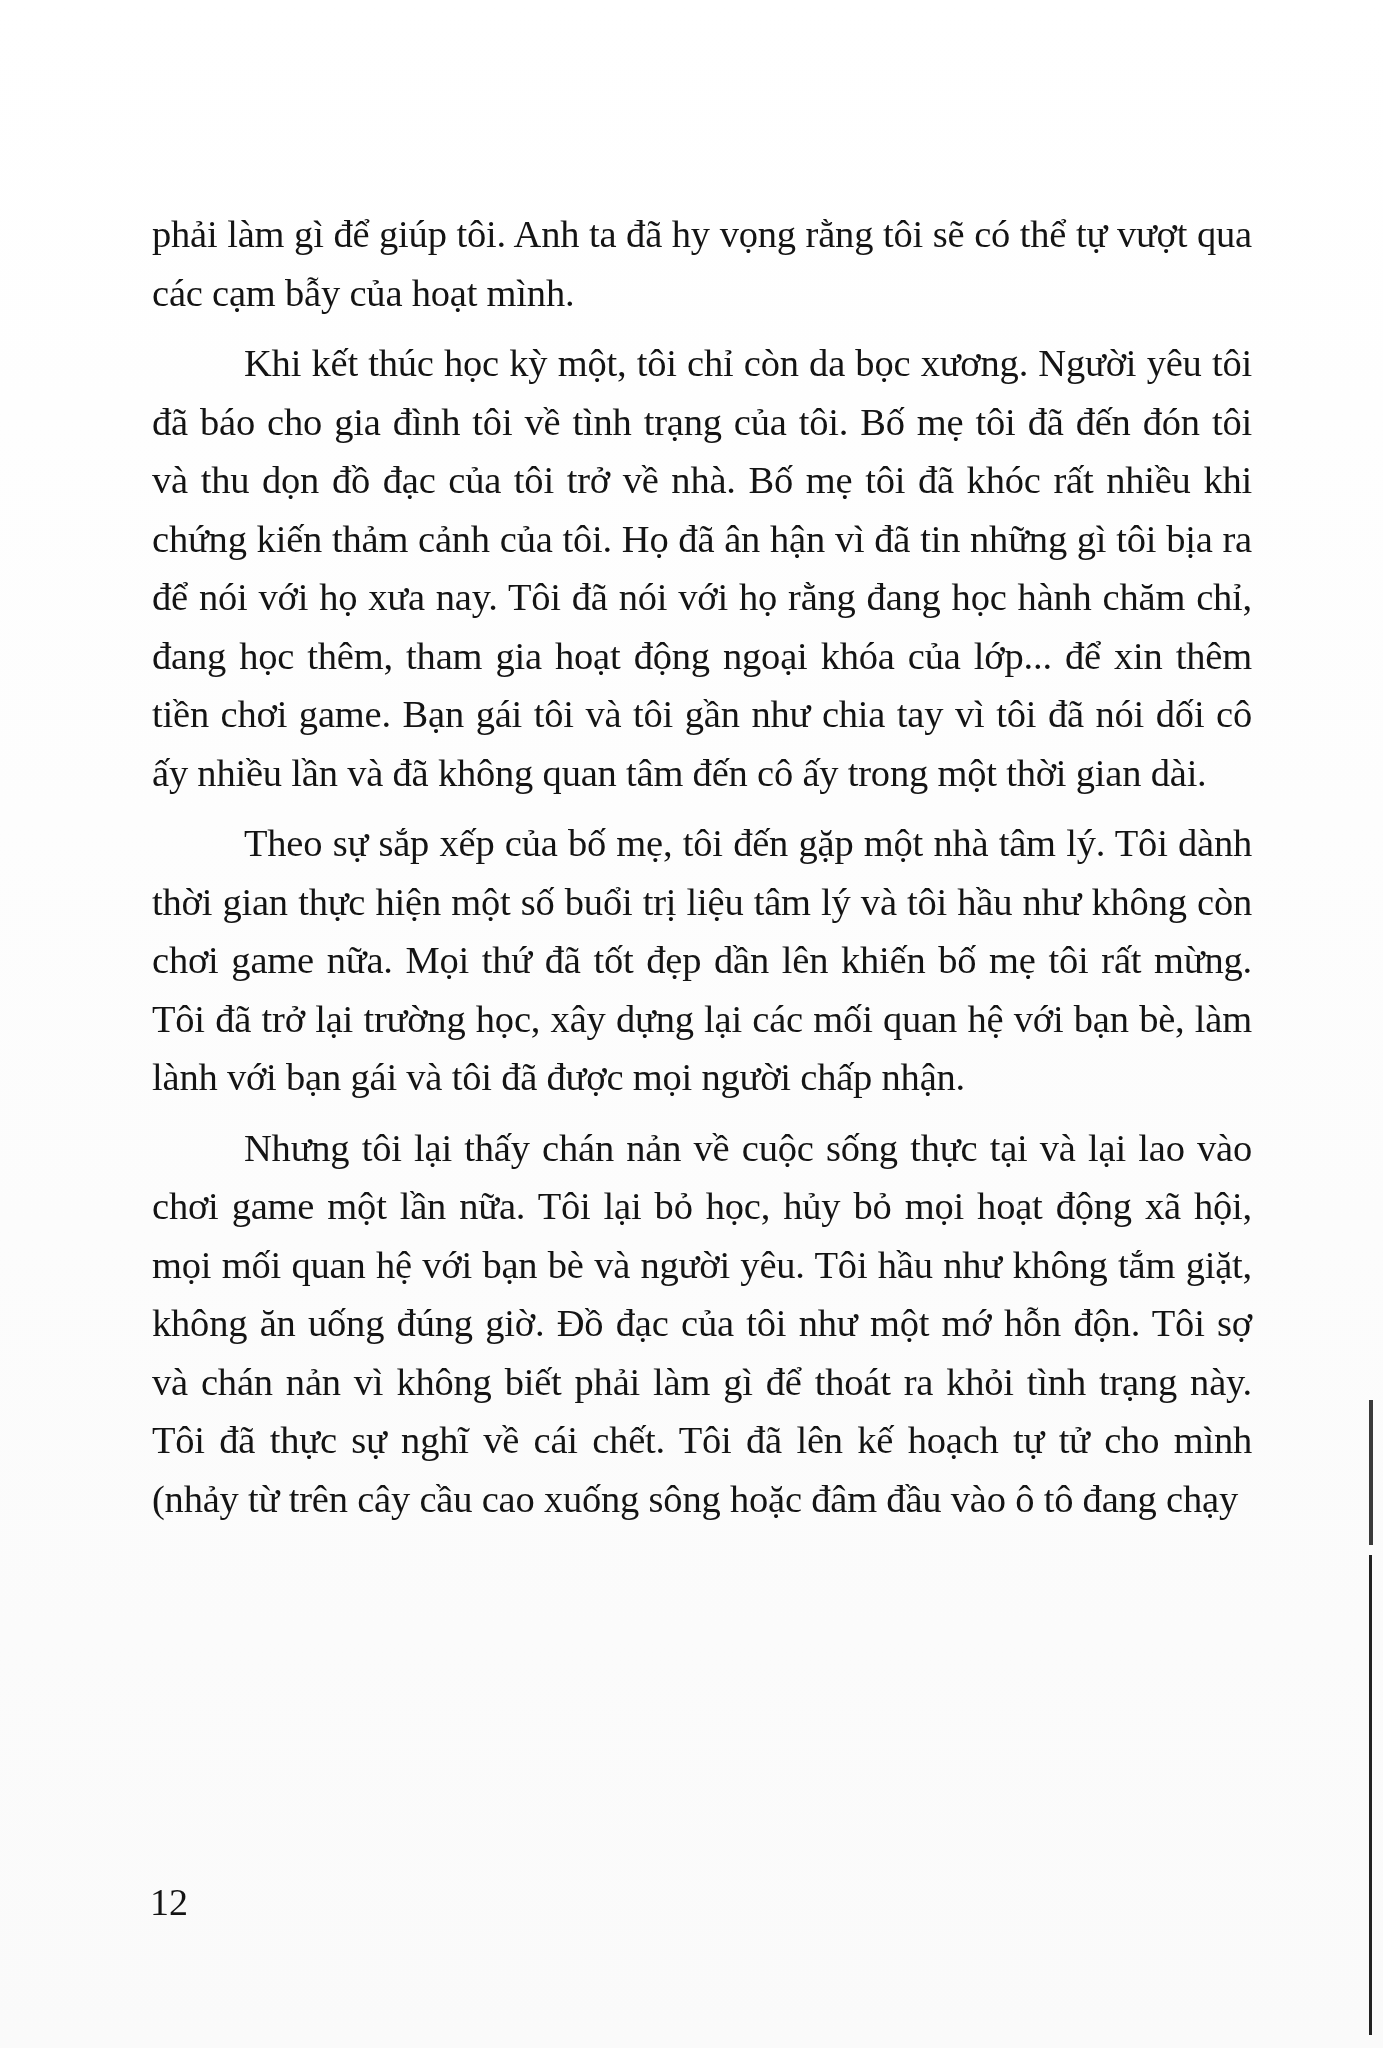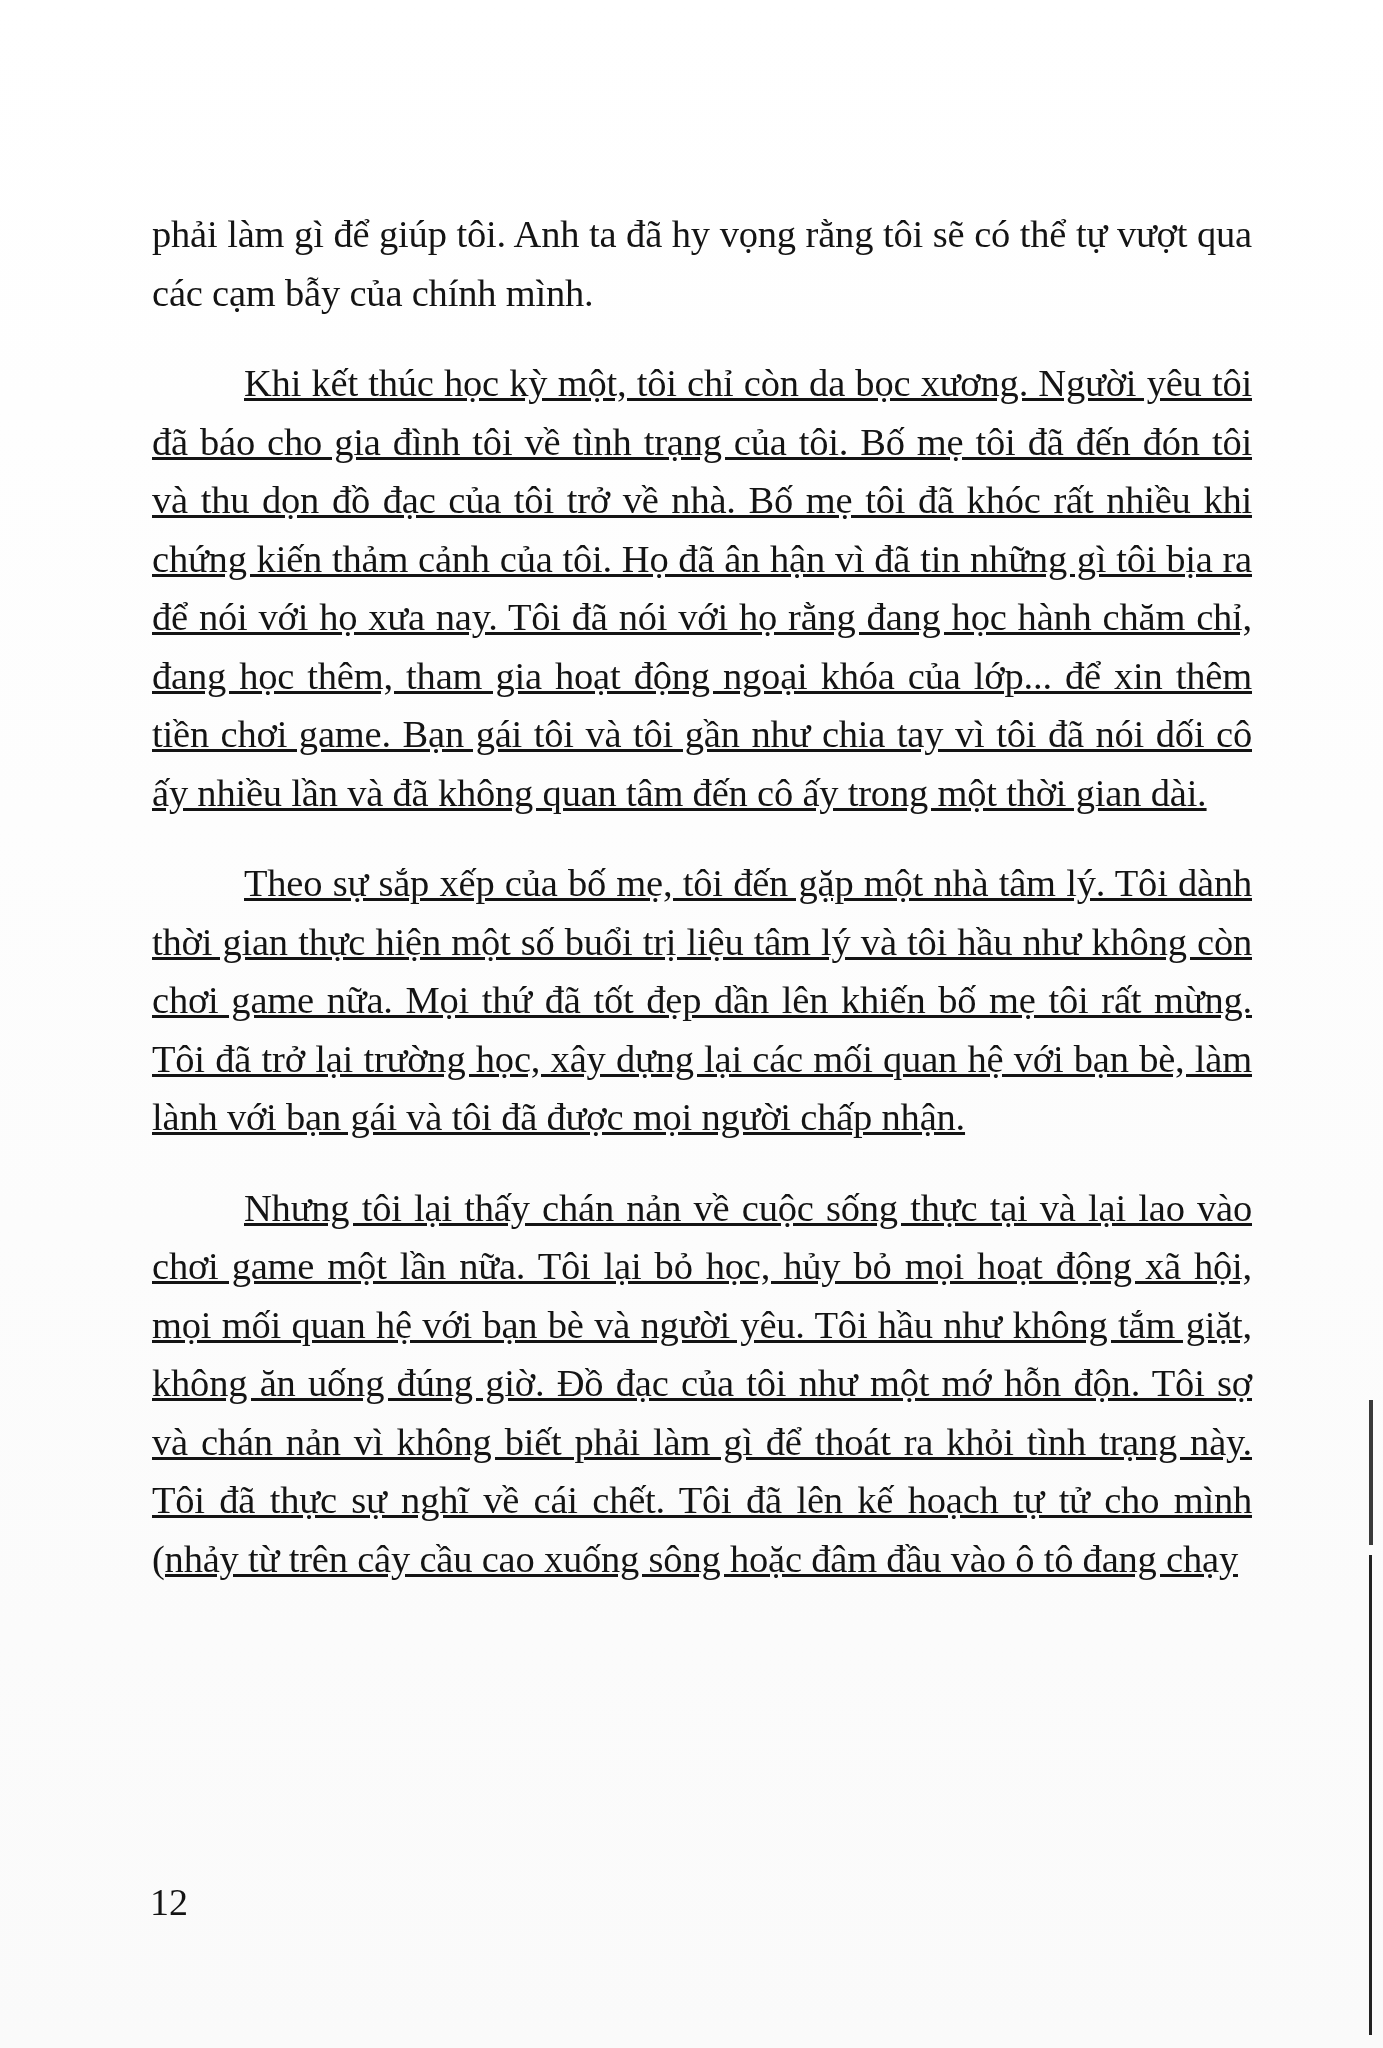--- a/index.html
+++ b/index.html
@@ -34,22 +34,21 @@
       font-size: 38.5px;
       line-height: 58.5px;
       text-align: justify;
       text-align-last: left;
       letter-spacing: -0.2px;
     }
     .para.indent {
       text-indent: 92px;
     }
     .para + .para {
-      margin-top: 32px;
-      text-decoration: underline;
+      margin-top: 12px;
     }
     .page-number {
       position: absolute;
       left: 150px;
       top: 1880px;
       font-size: 38px;
       line-height: 44px;
       color: #141414;
     }
     .edge-line {
@@ -68,21 +67,21 @@
       top: 1555px;
       height: 480px;
       background: #222;
     }
   </style>
 </head>
 <body>
 
 <div class="page">
   <div class="text-block">
-    <p class="para">phải làm gì để giúp tôi. Anh ta đã hy vọng rằng tôi sẽ có thể tự vượt qua các cạm bẫy của chính mình.</p>
+    <p class="para">phải làm gì để giúp tôi. Anh ta đã hy vọng rằng tôi sẽ có thể tự vượt qua các cạm bẫy của hoạt mình.</p>
     <p class="para indent">Khi kết thúc học kỳ một, tôi chỉ còn da bọc xương. Người yêu tôi đã báo cho gia đình tôi về tình trạng của tôi. Bố mẹ tôi đã đến đón tôi và thu dọn đồ đạc của tôi trở về nhà. Bố mẹ tôi đã khóc rất nhiều khi chứng kiến thảm cảnh của tôi. Họ đã ân hận vì đã tin những gì tôi bịa ra để nói với họ xưa nay. Tôi đã nói với họ rằng đang học hành chăm chỉ, đang học thêm, tham gia hoạt động ngoại khóa của lớp... để xin thêm tiền chơi game. Bạn gái tôi và tôi gần như chia tay vì tôi đã nói dối cô ấy nhiều lần và đã không quan tâm đến cô ấy trong một thời gian dài.</p>
     <p class="para indent">Theo sự sắp xếp của bố mẹ, tôi đến gặp một nhà tâm lý. Tôi dành thời gian thực hiện một số buổi trị liệu tâm lý và tôi hầu như không còn chơi game nữa. Mọi thứ đã tốt đẹp dần lên khiến bố mẹ tôi rất mừng. Tôi đã trở lại trường học, xây dựng lại các mối quan hệ với bạn bè, làm lành với bạn gái và tôi đã được mọi người chấp nhận.</p>
     <p class="para indent">Nhưng tôi lại thấy chán nản về cuộc sống thực tại và lại lao vào chơi game một lần nữa. Tôi lại bỏ học, hủy bỏ mọi hoạt động xã hội, mọi mối quan hệ với bạn bè và người yêu. Tôi hầu như không tắm giặt, không ăn uống đúng giờ. Đồ đạc của tôi như một mớ hỗn độn. Tôi sợ và chán nản vì không biết phải làm gì để thoát ra khỏi tình trạng này. Tôi đã thực sự nghĩ về cái chết. Tôi đã lên kế hoạch tự tử cho mình (nhảy từ trên cây cầu cao xuống sông hoặc đâm đầu vào ô tô đang chạy</p>
   </div>
 
   <div class="page-number">12</div>
 
   <div class="edge-line upper"></div>
   <div class="edge-line lower"></div>
 </div>

